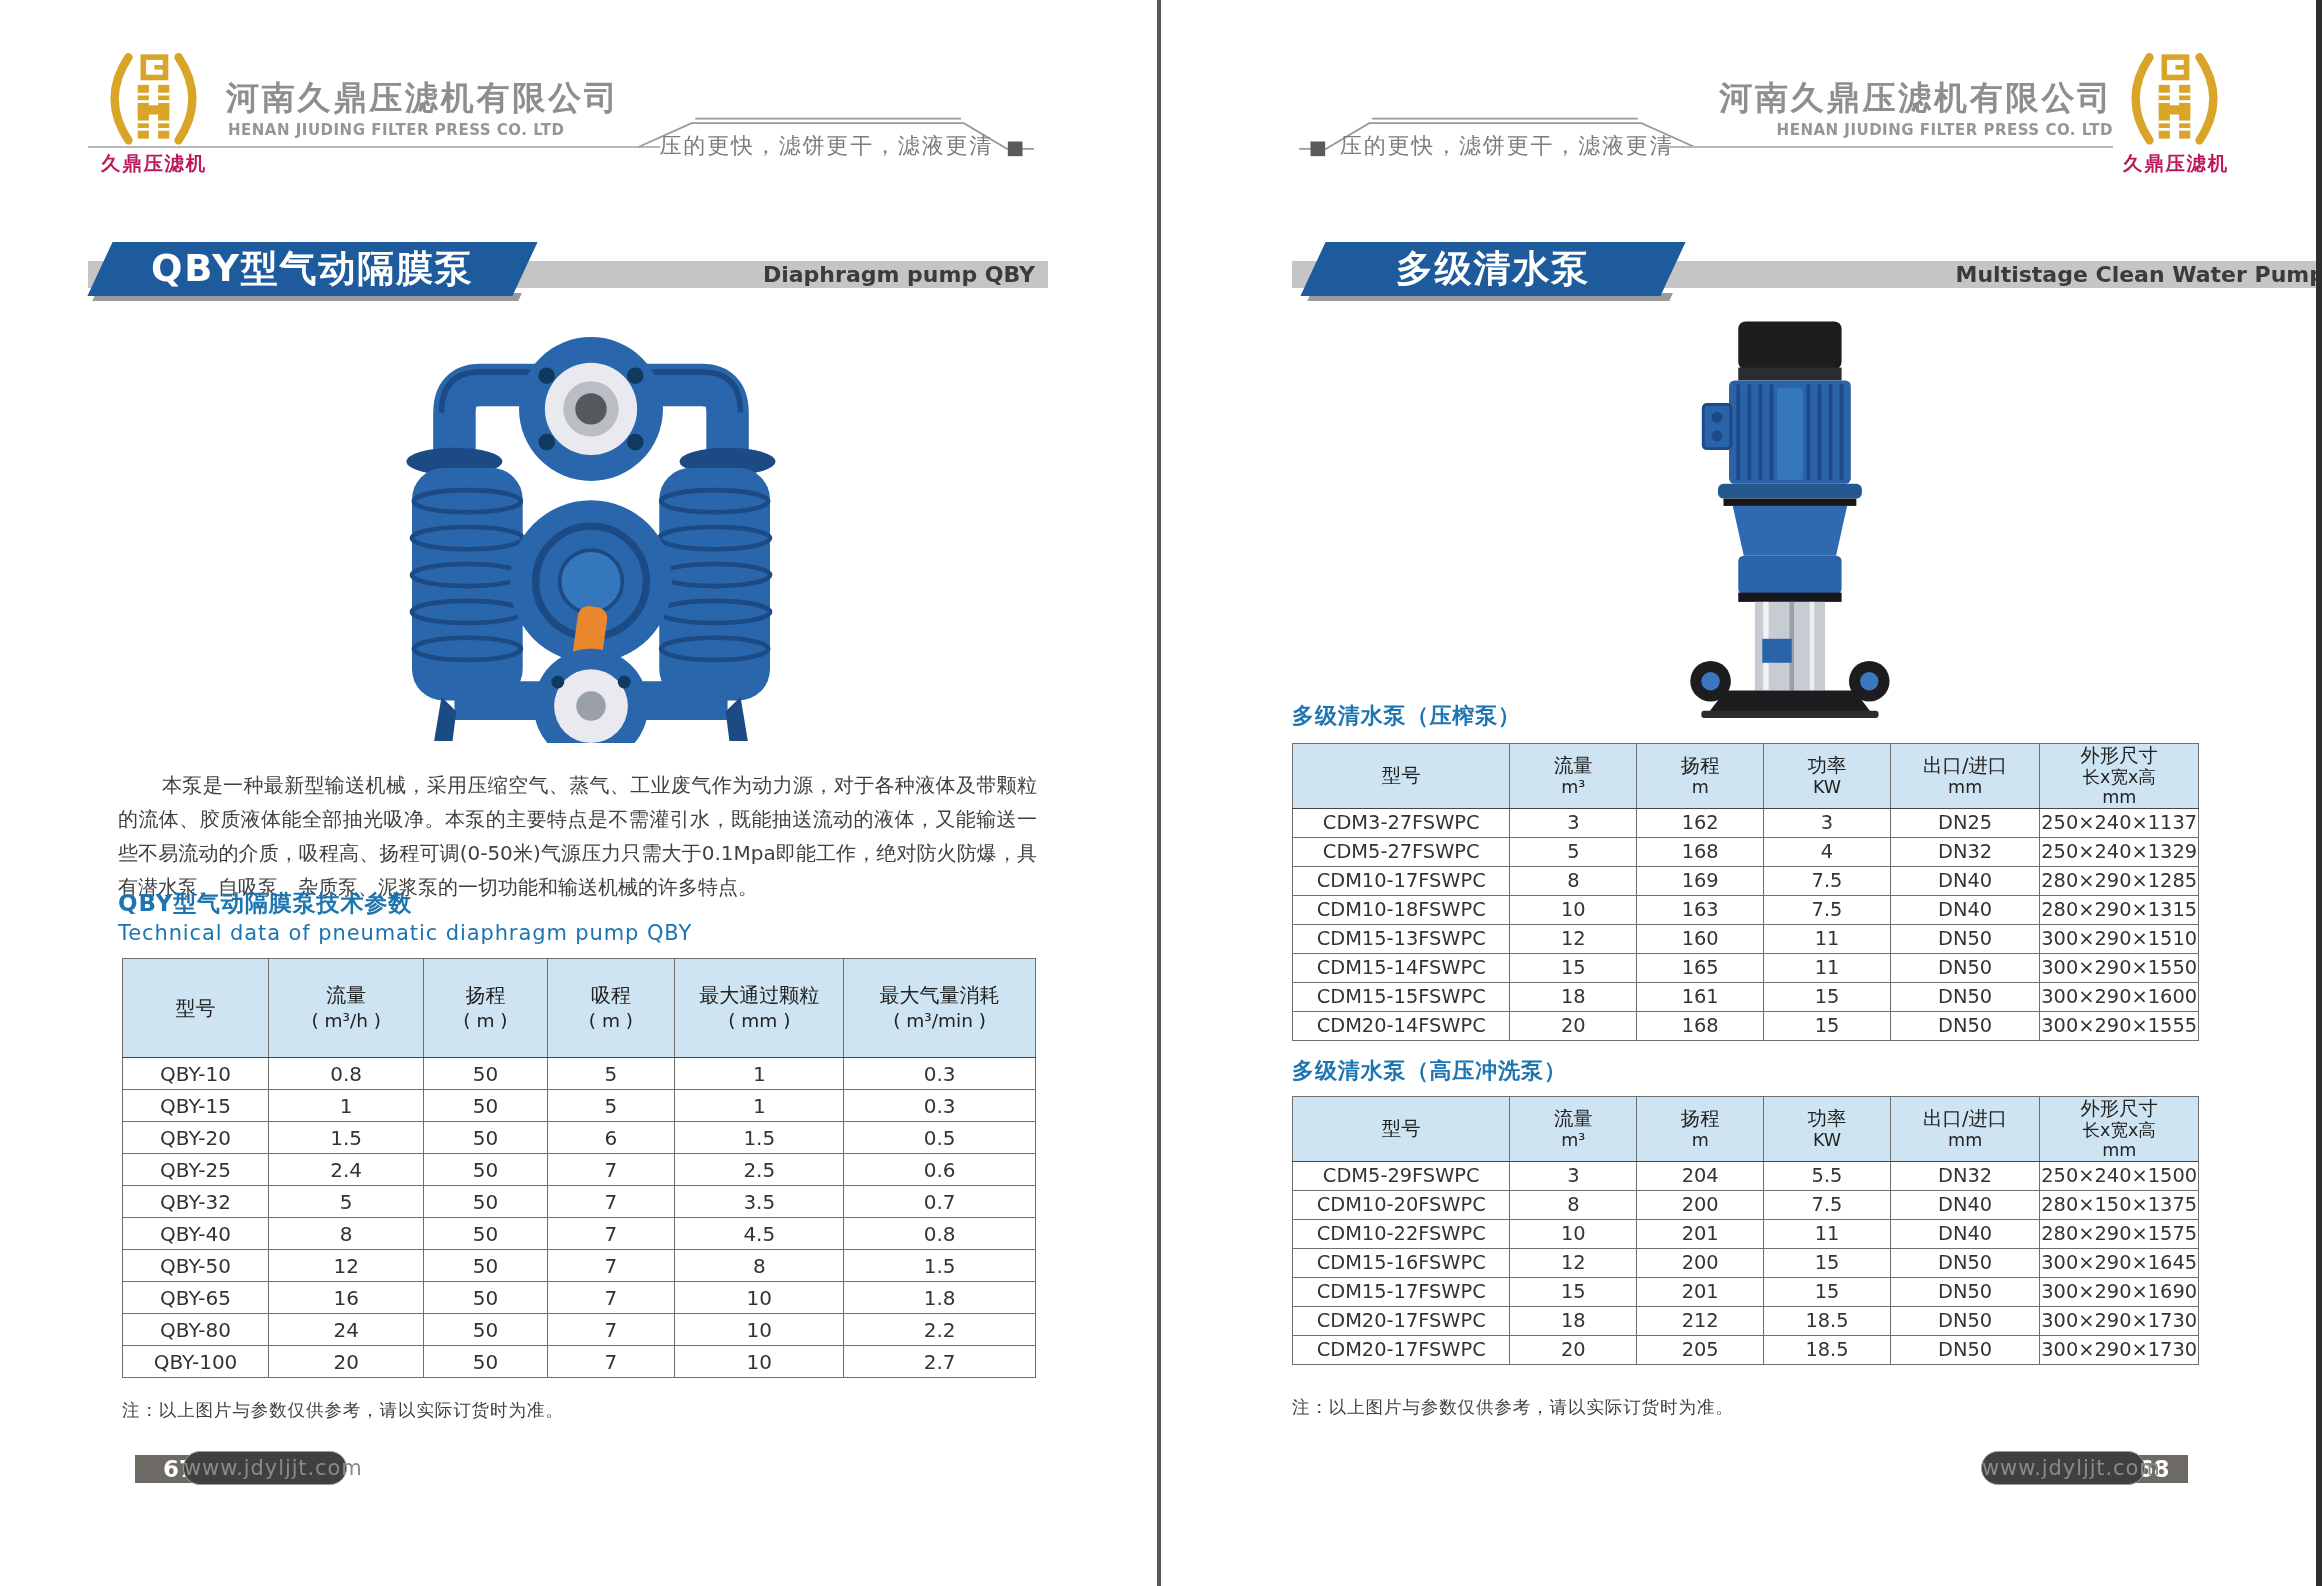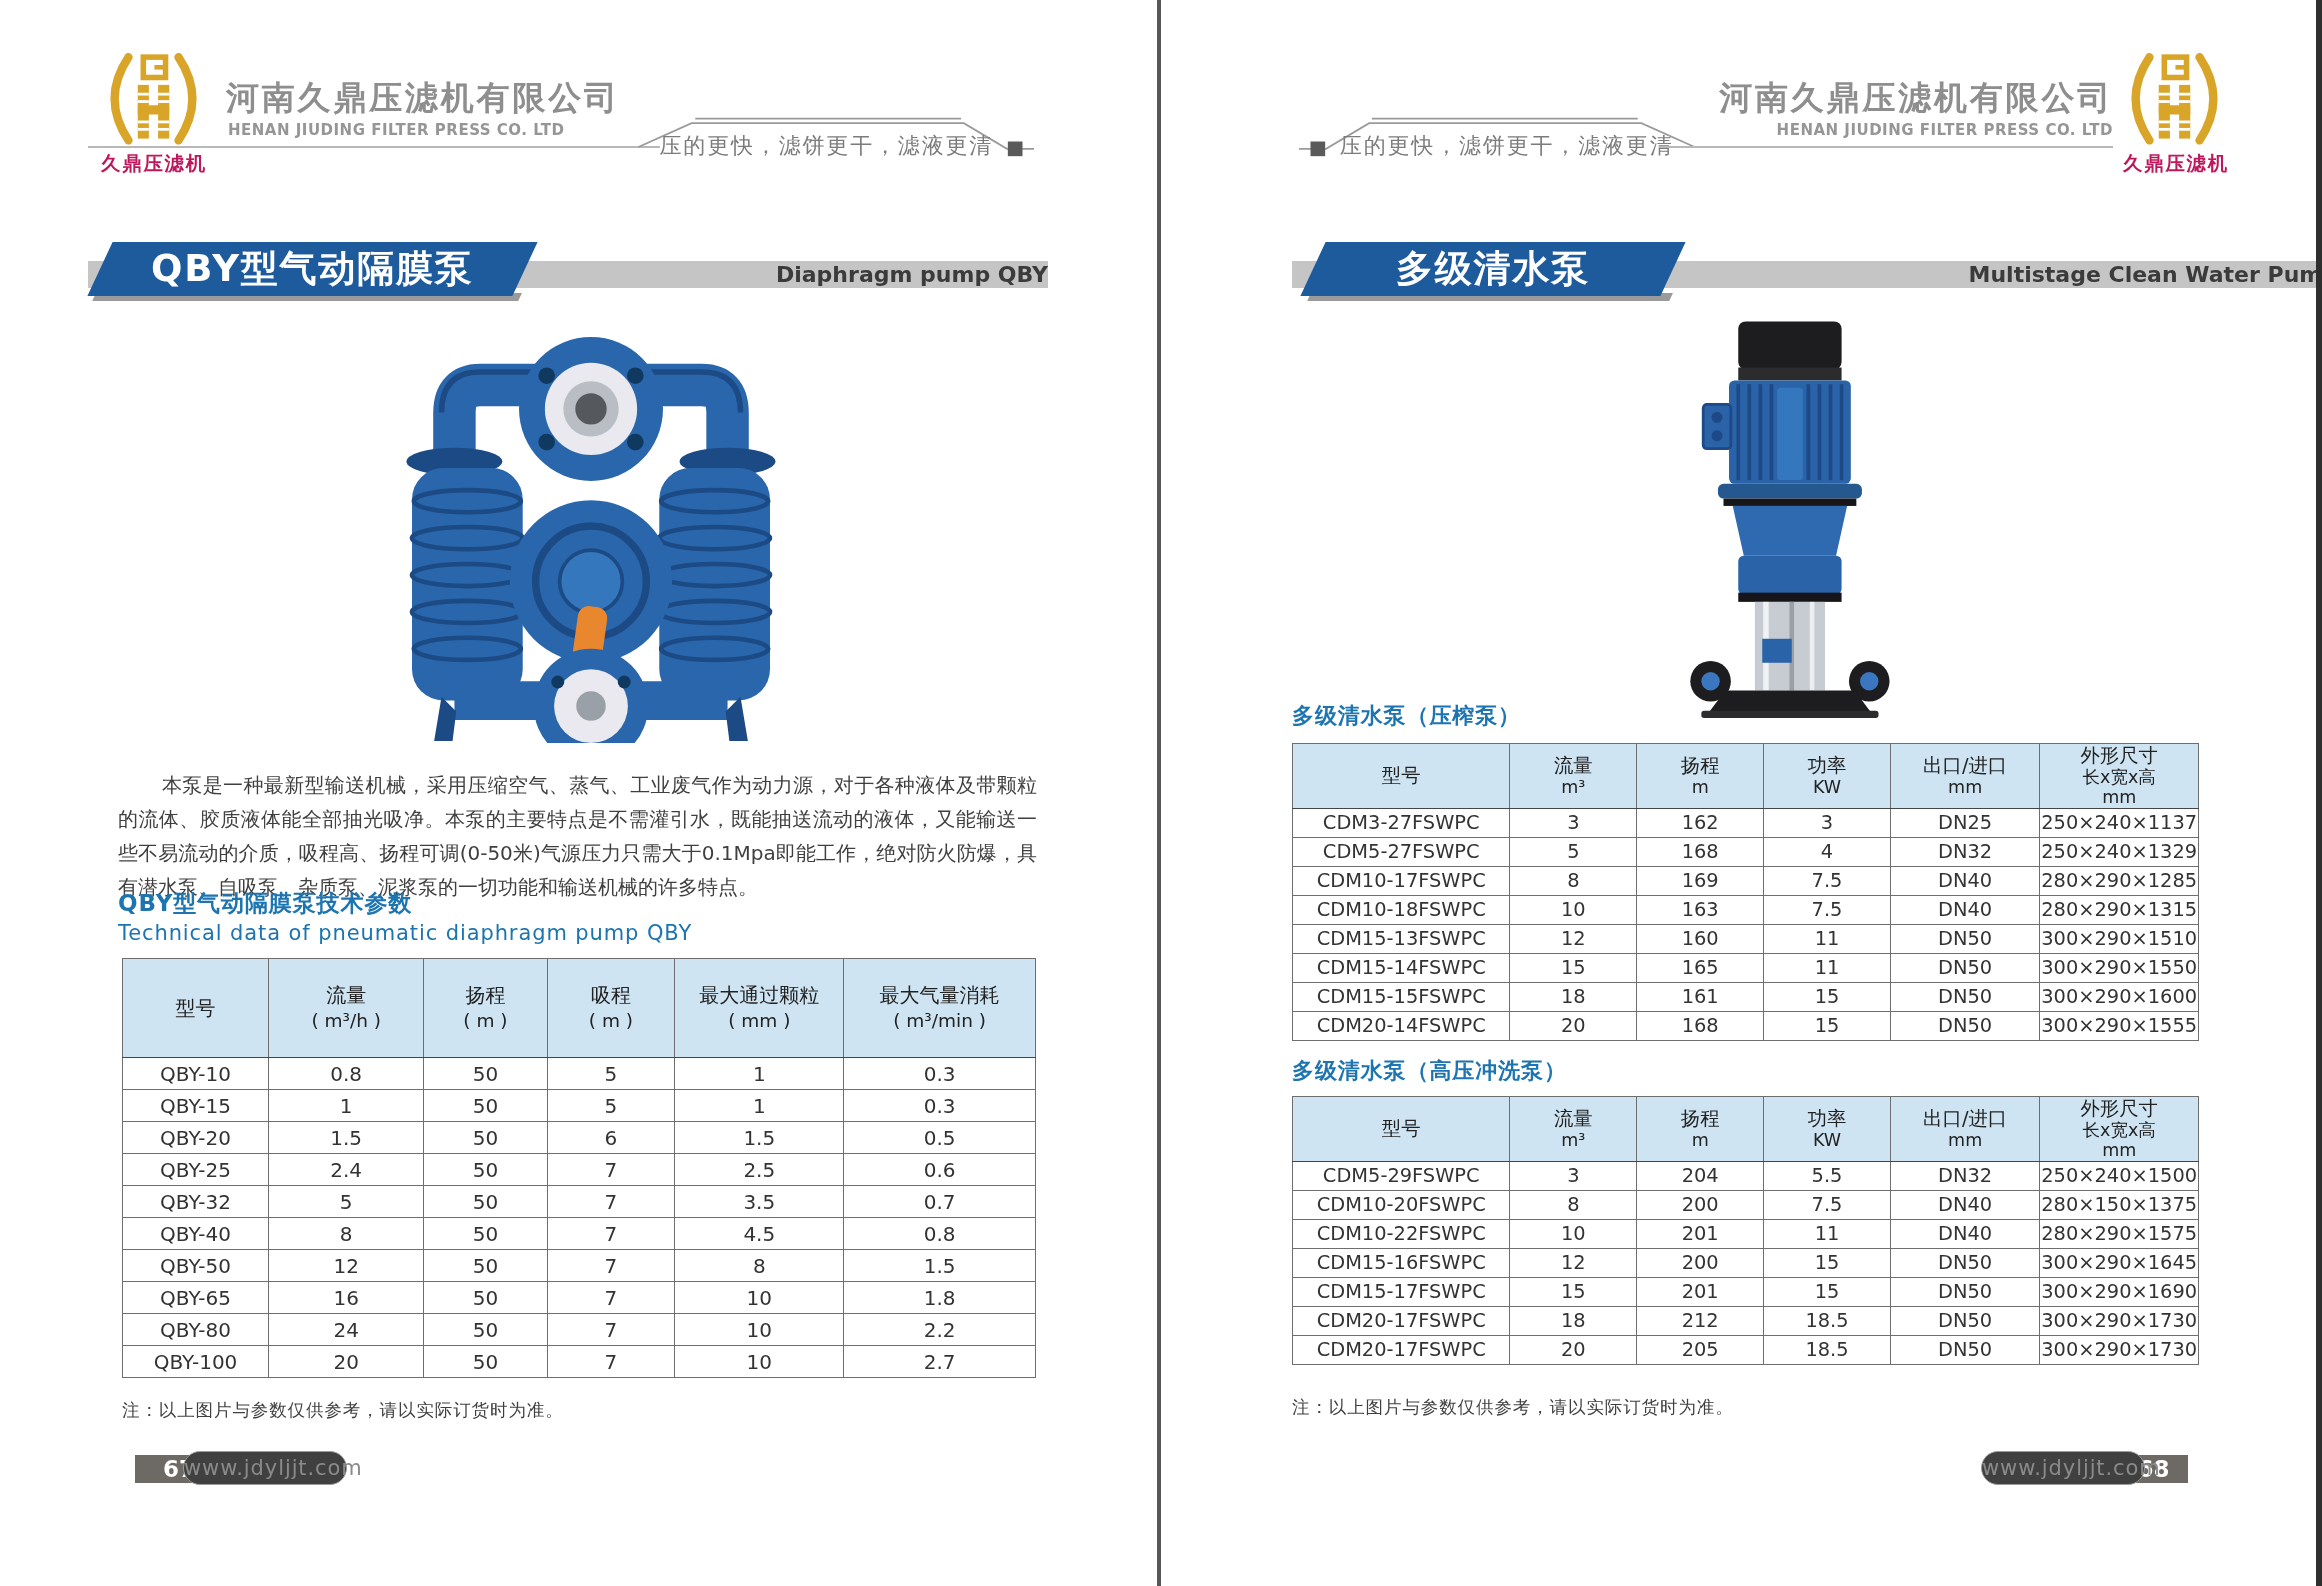--- a/index.html
+++ b/index.html
@@ -14,21 +14,21 @@
   
   .logo{position:absolute;width:113px;height:100px;}
   .logo-caption{position:absolute;width:138px;text-align:center;font-size:19.4px;font-weight:bold;color:#be185d;letter-spacing:1.8px;}
   .company-zh{position:absolute;font-size:33px;font-weight:bold;color:#8e8e8e;letter-spacing:2.8px;white-space:nowrap;}
   .company-en{position:absolute;font-size:15px;font-weight:bold;color:#969696;letter-spacing:0.5px;white-space:nowrap;}
   .header-line{position:absolute;height:1.8px;background:#b8b8b8;}
   .slogan-svg{position:absolute;width:397px;height:66px;}
   .slogan-text{font-size:24px;fill:#7c7c7c;letter-spacing:2px;}
 
   
-  .bar-gray{position:absolute;height:27px;background:#c5c5c5;display:flex;align-items:center;justify-content:flex-end;box-sizing:border-box;}
+  .bar-gray{position:absolute;height:27px;background:#c5c5c5;display:flex;align-items:center;justify-content:flex-end;padding-right:13px;box-sizing:border-box;}
   .section-title-en{font-size:22px;font-weight:bold;color:#3b3b3b;}
   .banner-shadow{position:absolute;height:8.3px;background:#9a9a9a;transform:skewX(-25deg);}
   .banner-blue{position:absolute;height:54px;background:#1e5b9c;transform:skewX(-25deg);display:flex;align-items:center;justify-content:center;}
   .banner-blue span{transform:skewX(25deg);color:#ffffff;font-size:37px;font-weight:bold;letter-spacing:1.8px;white-space:nowrap;}
 
   .product-image{position:absolute;}
 
   .description{position:absolute;font-size:20px;line-height:34px;color:#3f3f3f;text-indent:2.2em;text-align:justify;}
   .tbl-title-zh{position:absolute;font-size:23px;font-weight:bold;color:#1c74b0;letter-spacing:0.9px;}
   .tbl-title-en{position:absolute;font-size:21px;color:#1c74b0;letter-spacing:0.9px;}

